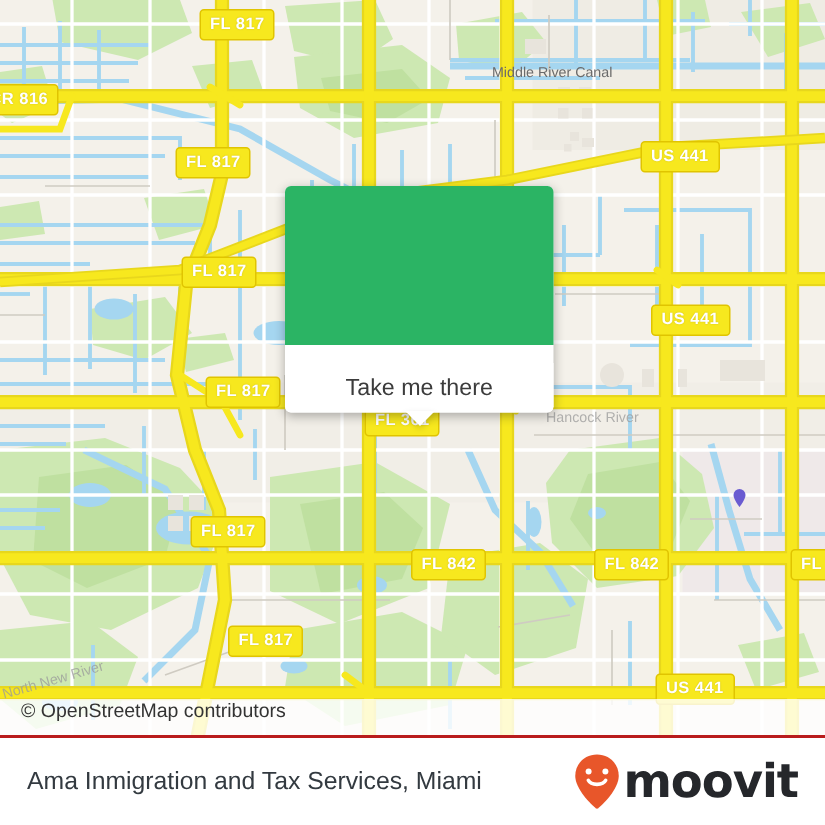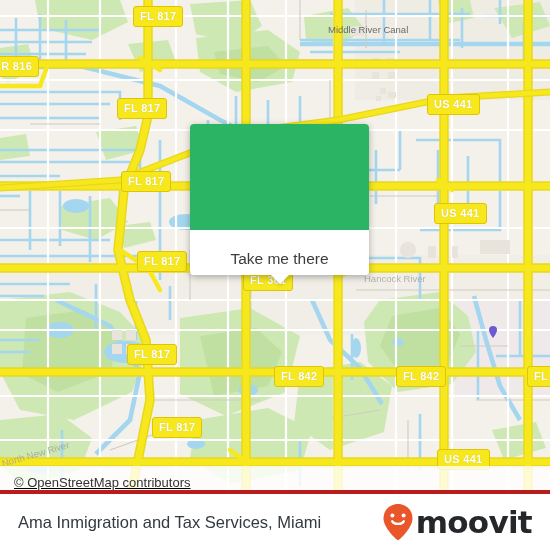--- a/index.html
+++ b/index.html
@@ -103,43 +103,42 @@
   }
 
   
   #attribution {
     position: absolute;
     left: 0;
     bottom: 0;
     width: 100%;
     height: 24px;
     display: flex;
-    align-items: flex-end;
+    align-items: flex-start;
     background: rgba(255,255,255,0.80);
-    text-decoration: underline;
   }
   #attribution-text {
     padding-left: 14px;
     color: #333333;
     font-size: 13px;
     white-space: nowrap;
   }
 
   
   #bottombar {
     position: absolute;
     left: 0;
     top: 490px;
     width: 550px;
     height: 60px;
     background: #ffffff;
     display: flex;
     align-items: center;
     justify-content: space-between;
-    border-top: 4px solid #b91c1c;
+    border-top: 2px solid #b91c1c;
     box-sizing: border-box;
   }
   #place-title {
     padding-left: 18px;
     color: #333a40;
     font-size: 16.5px;
     white-space: nowrap;
     overflow: hidden;
   }
   #moovit-logo {
@@ -414,21 +413,21 @@
         <div class="shield" style="left: 243px; top: 270px;">FL 361</div>
         <div class="shield" style="left: 127px; top: 344px;">FL 817</div>
         <div class="shield" style="left: 274px; top: 366px;">FL 842</div>
         <div class="shield" style="left: 396px; top: 366px;">FL 842</div>
         <div class="shield" style="left: 527px; top: 366px;">FL 842</div>
         <div class="shield" style="left: 152px; top: 417px;">FL 817</div>
         <div class="shield" style="left: 437px; top: 449px;">US 441</div>
       </div>
 
     <div id="maplabels">
-        <div class="maplabel" style="left: 328px; top: 24px;">Middle River Canal</div>
+        <div class="maplabel" style="left: 328px; top: 43px;">Middle River Canal</div>
         <div class="maplabel faint" style="left: 364px; top: 273px;">Hancock River</div>
         <div class="maplabel faint rot" style="left: 2px; top: 458px;">North New River</div>
       </div>
 
     <div id="popup">
       <div id="popup-image" style="background: rgb(43, 180, 100);"></div>
       <div id="popup-button">Take me there</div>
       <div id="popup-tail"></div>
     </div>
 

